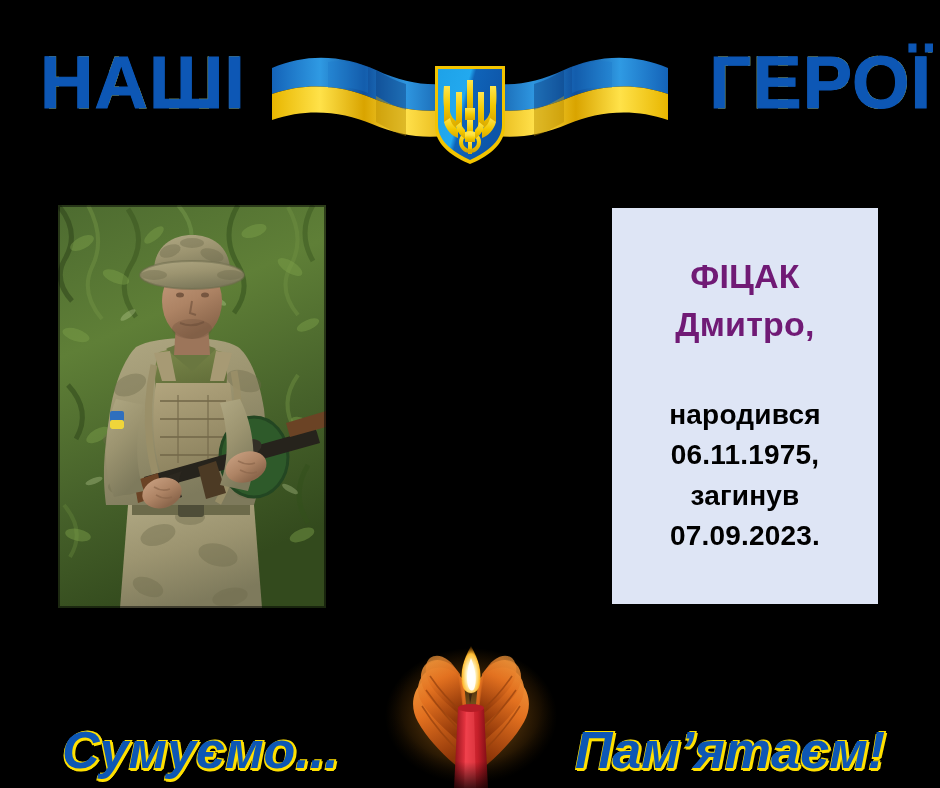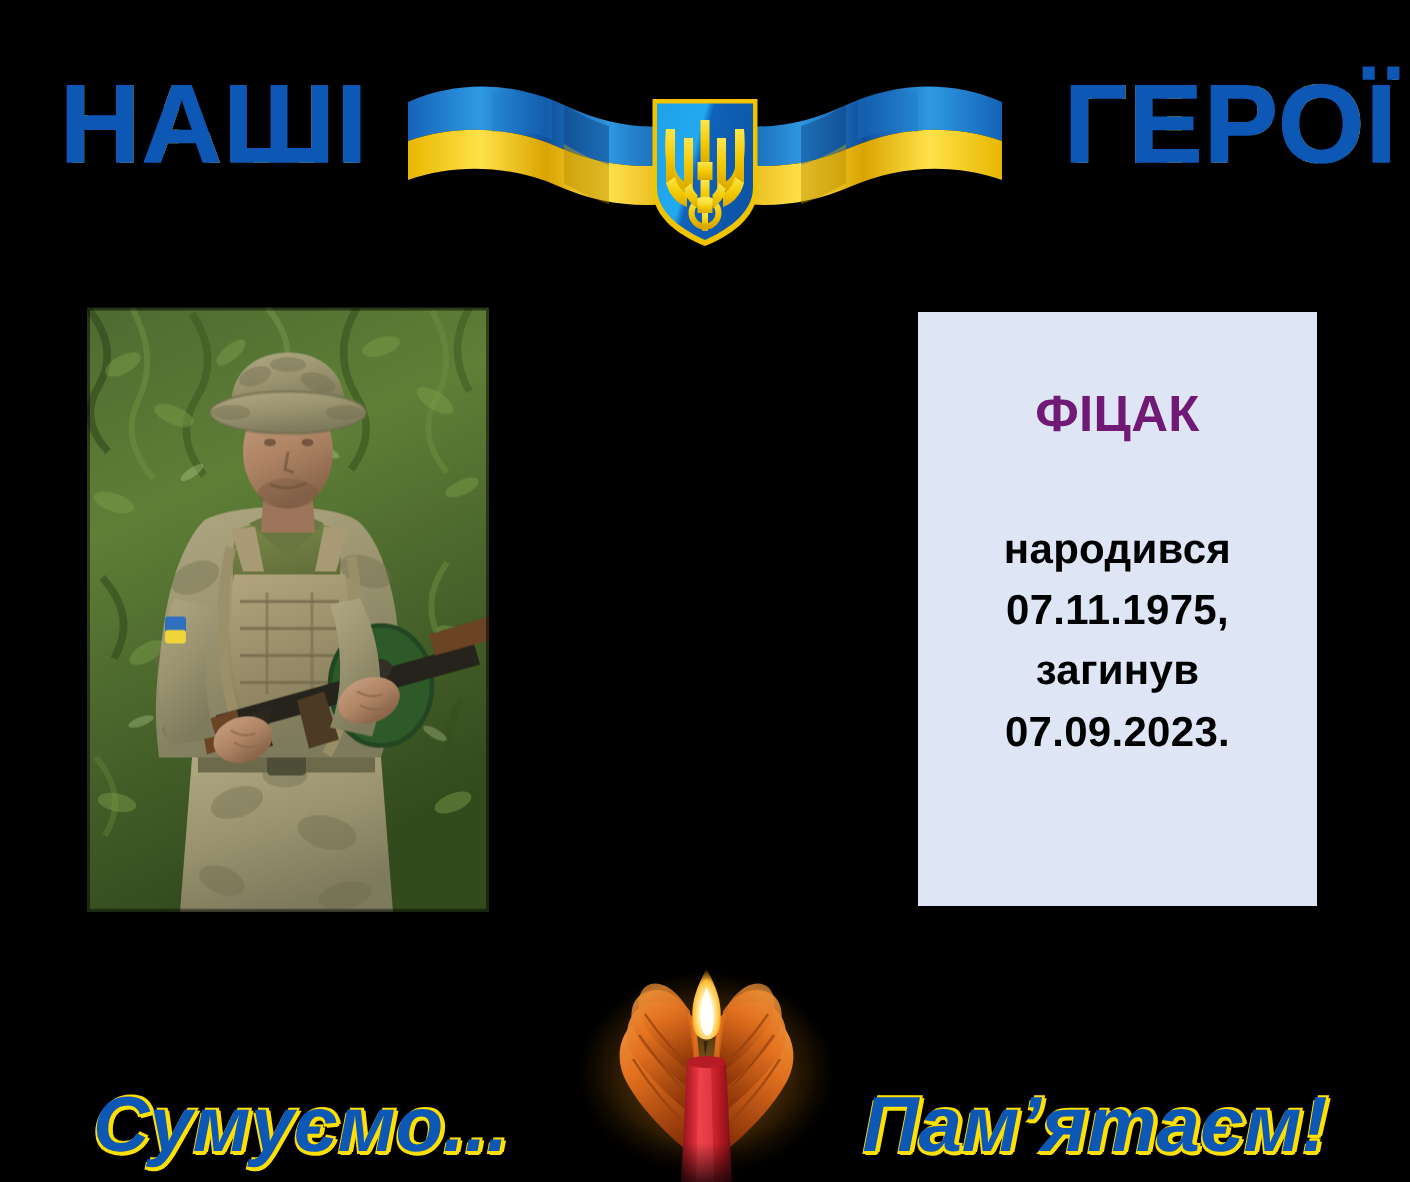--- a/index.html
+++ b/index.html
@@ -412,24 +412,25 @@
       <rect x="52" y="206" width="14" height="18" rx="2" fill="#2f6fbe"></rect>
       <rect x="52" y="215" width="14" height="9" rx="2" fill="#f0d53a"></rect>
 
       <rect width="268" height="403" fill="none" stroke="#000000" stroke-width="4" opacity="0.5"></rect>
     </svg>
   </div>
 
   <div class="info-card">
     <div class="info-name">
       <div>ФІЦАК</div>
+      <div>Дмитро,</div>
     </div>
     <div class="info-dates">
       <div>народився</div>
-      <div>07.11.1975,</div>
+      <div>06.11.1975,</div>
       <div>загинув</div>
       <div>07.09.2023.</div>
     </div>
   </div>
 
   <div class="footer-word footer-left">Сумуємо...</div>
 
   <div class="footer-word footer-right">Пам’ятаєм!</div>
 
   <div class="candle">

